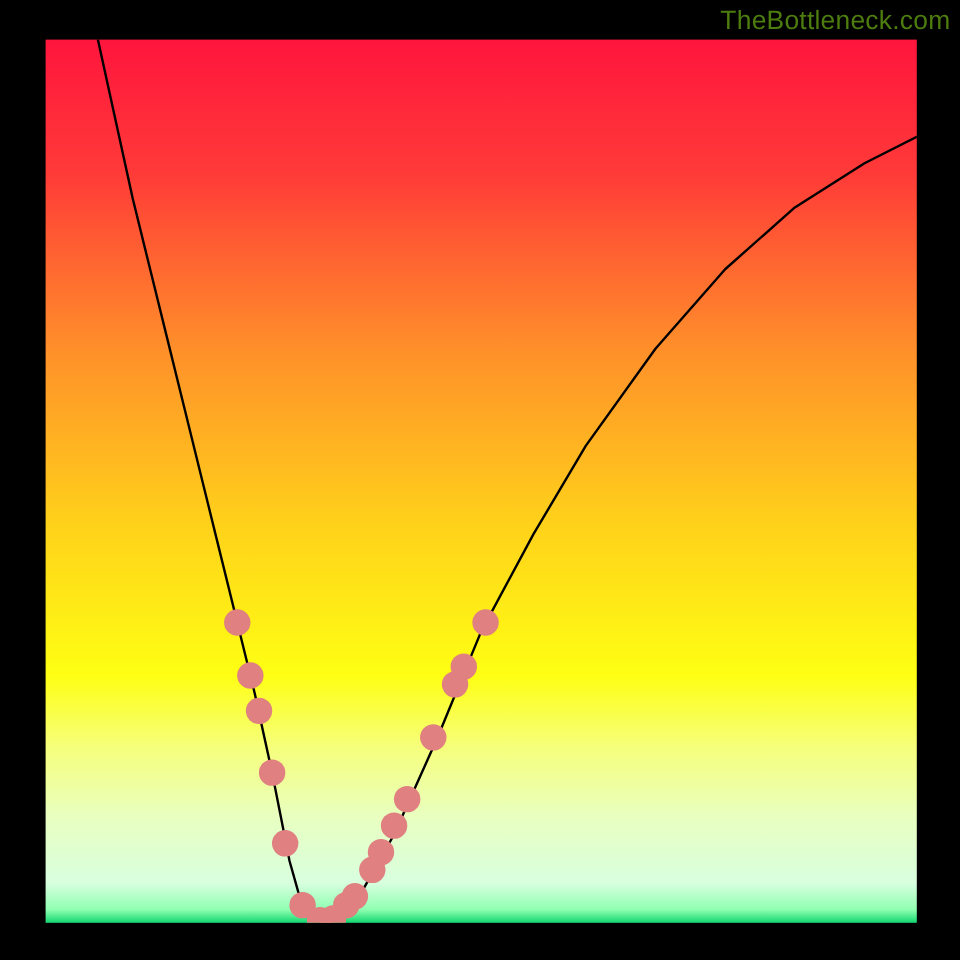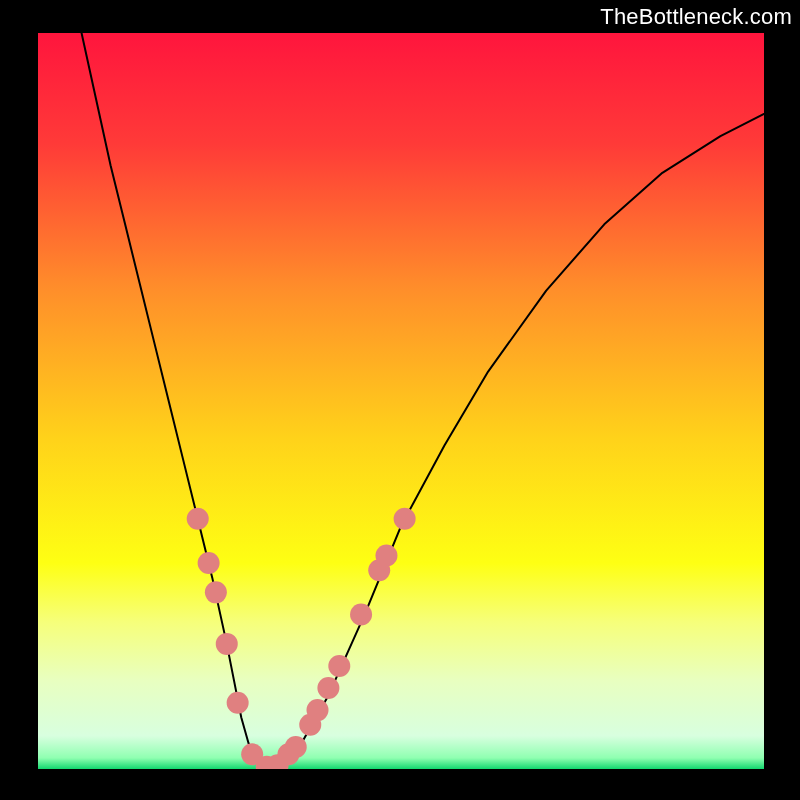--- a/index.html
+++ b/index.html
@@ -14,21 +14,21 @@
     position: relative;
     width: 800px;
     height: 800px;
   }
   .watermark {
     position: absolute;
     top: 4px;
     right: 8px;
     font-family: Arial, Helvetica, sans-serif;
     font-size: 22px;
-    color: #ffffff;
+    color: #4d7c0f;
     font-weight: 500;
     letter-spacing: 0.2px;
   }
   svg {
     position: absolute;
     left: 0;
     top: 0;
   }
 </style>
 </head>

